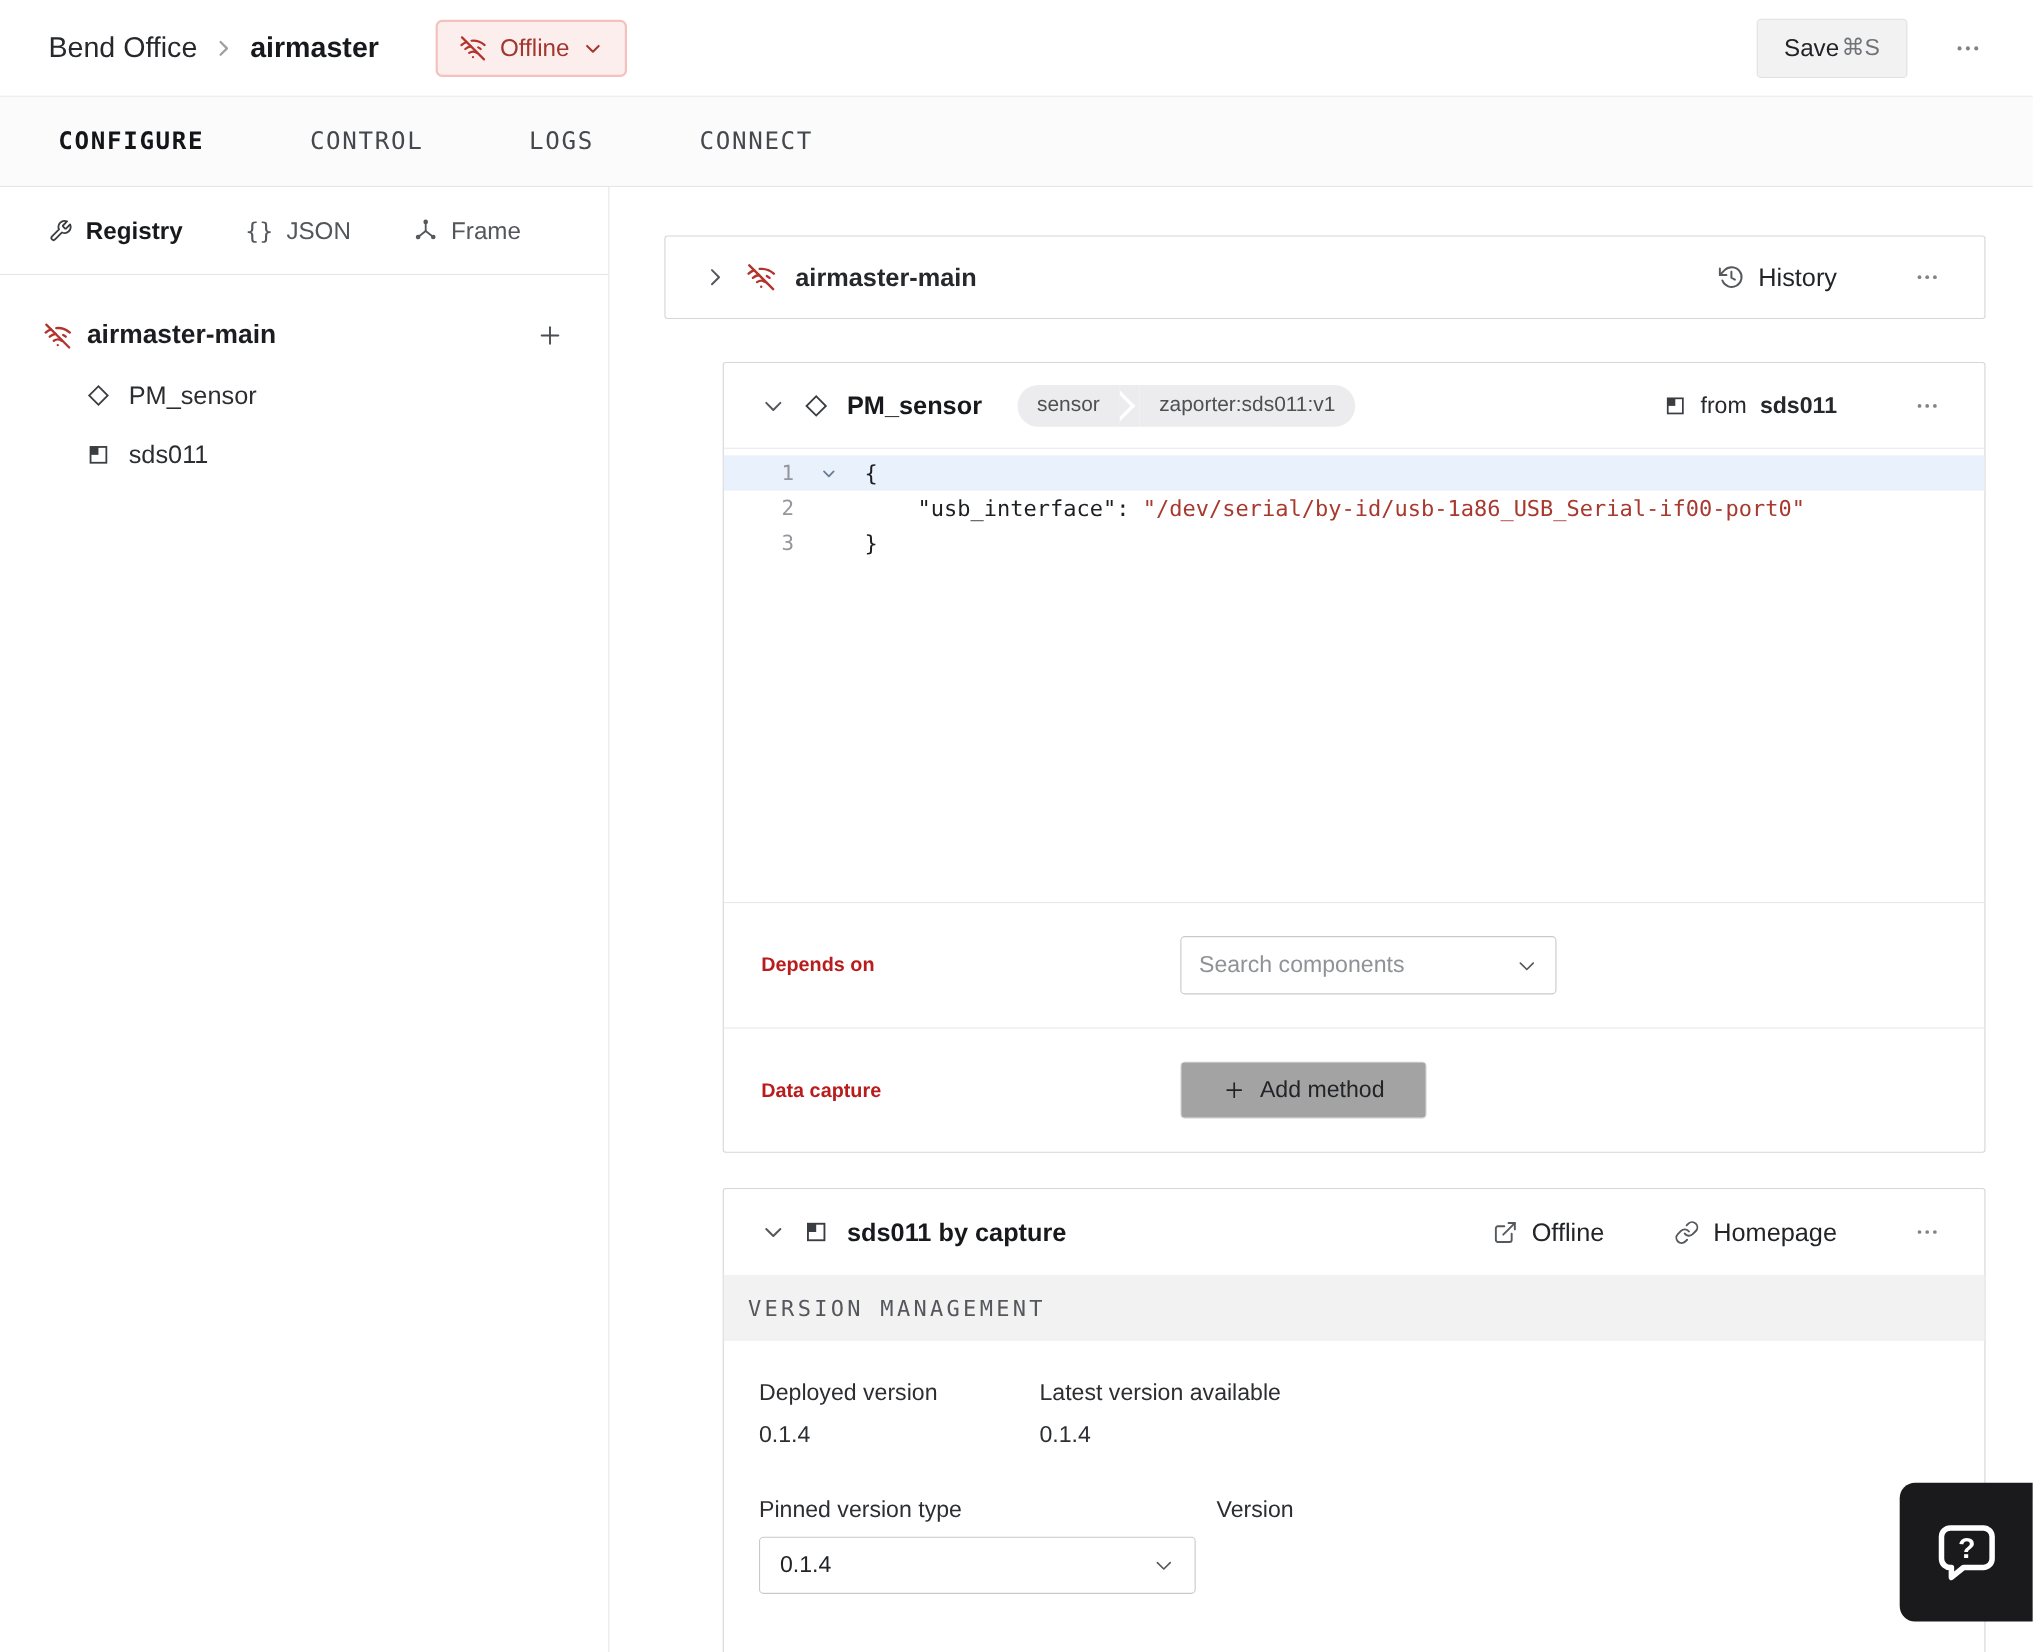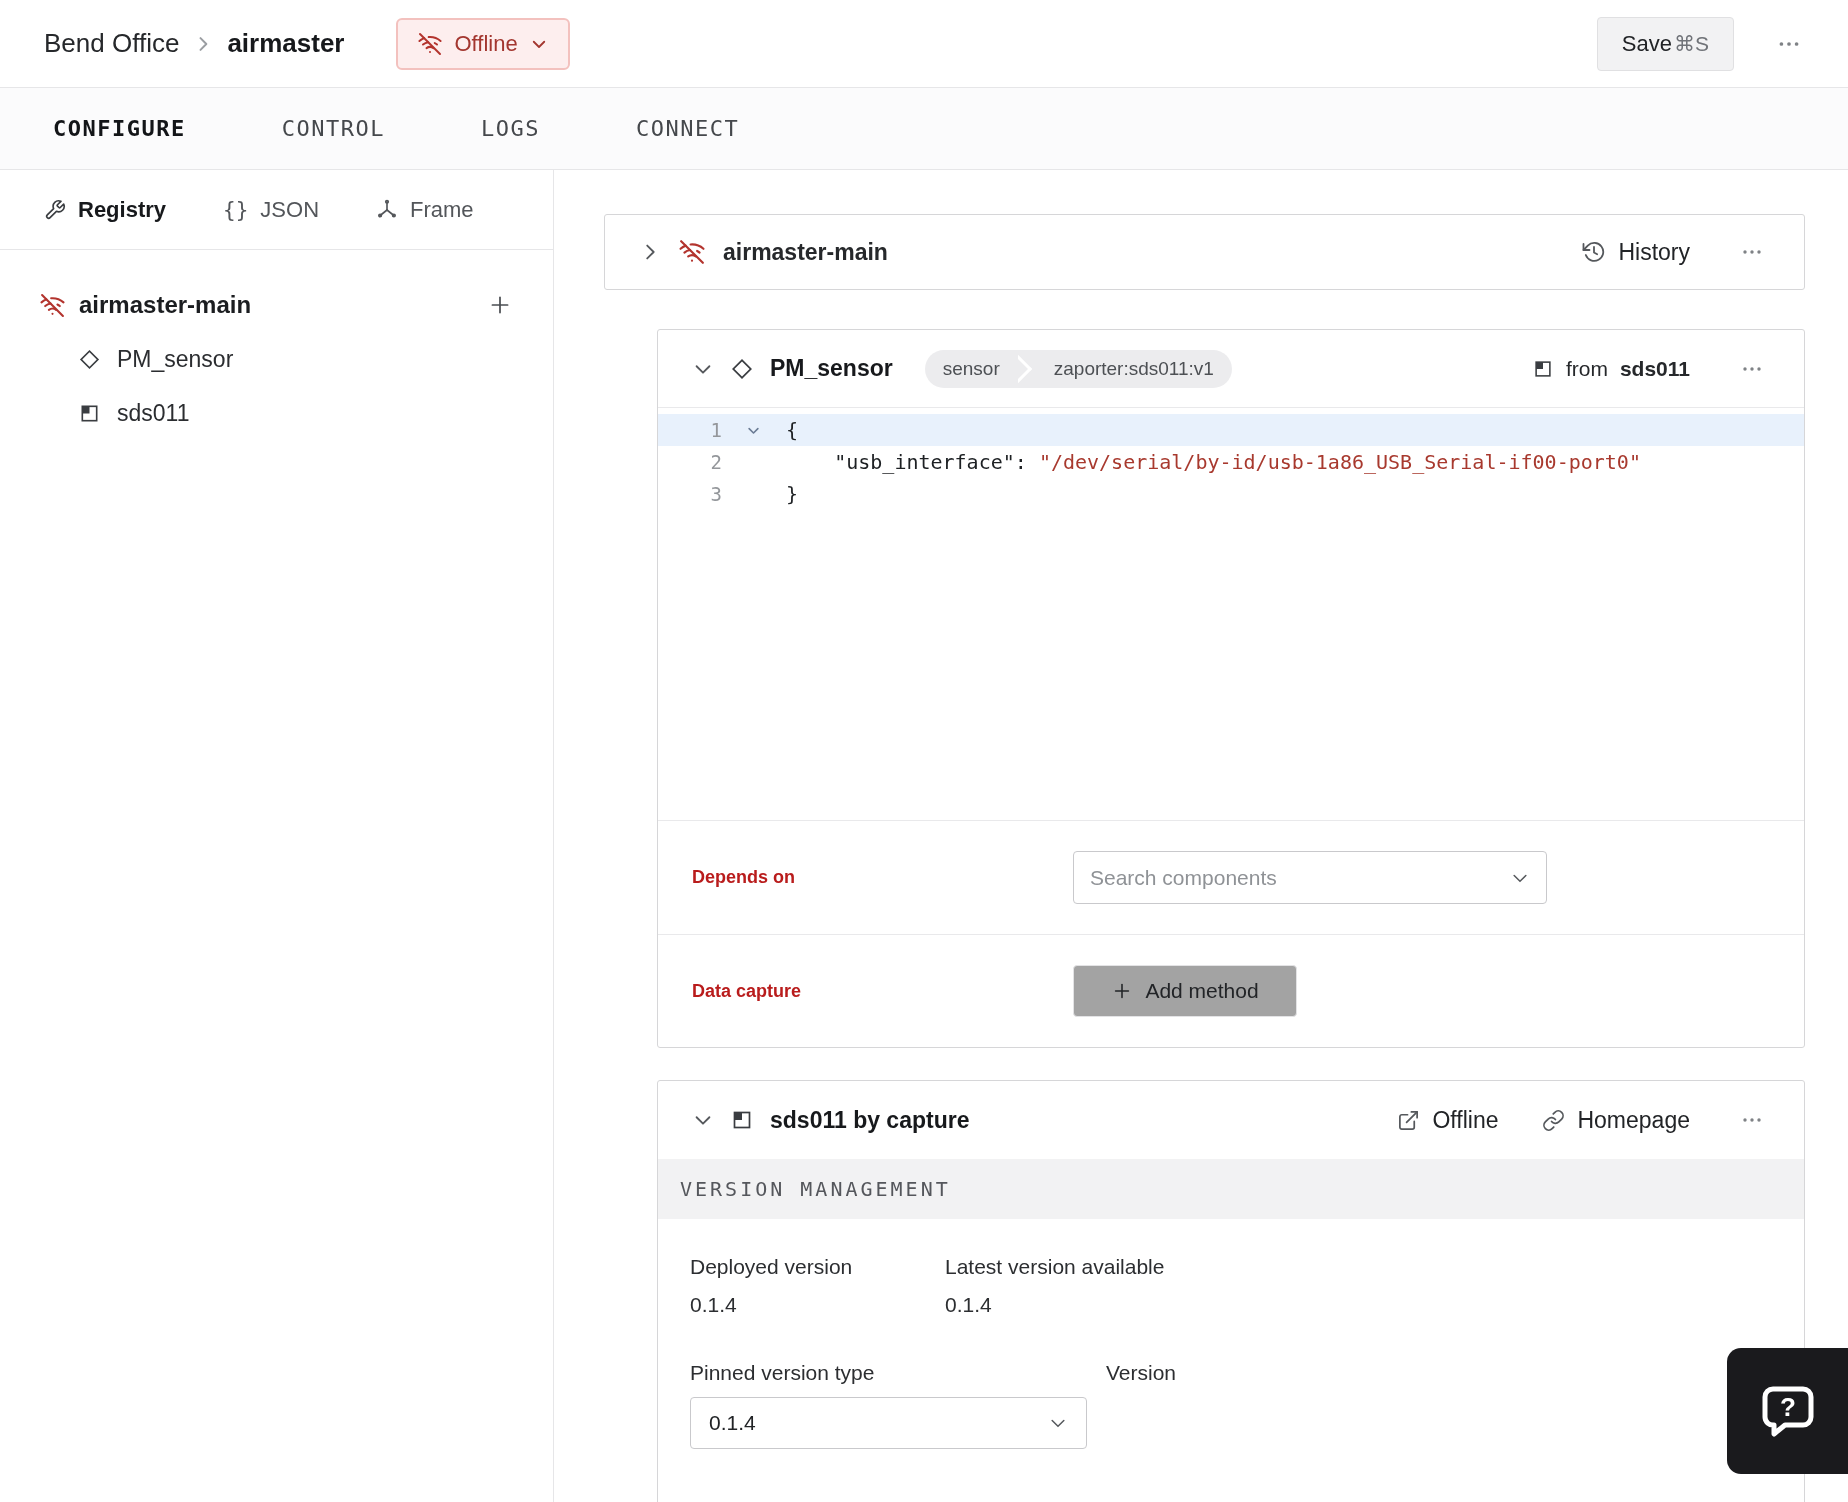--- a/index.html
+++ b/index.html
@@ -36,21 +36,21 @@
   .tree{padding:28px 0}
   .tree-root{width:100%;height:54px;display:flex;align-items:center;gap:14px;padding:0 40px;font-size:24px;font-weight:700;color:#1b1d20}
   .tree-plus{margin-left:auto;color:#4a4d51}
   .tree-item{width:100%;height:54px;display:flex;align-items:center;gap:16px;padding:0 40px 0 78px;font-size:23px;color:#2b2d30}
   .main{flex:1;overflow:hidden}
 
   
   .card{border:1px solid #d6d6d8;border-radius:3px;background:#fff}
   .machine-card{margin:44px 43px 0 50px;height:76px;display:flex;align-items:center;gap:18px;padding:0 34px}
   .machine-title{font-size:23px;font-weight:700}
-  .right-group{margin-left:auto;display:flex;align-items:center;gap:44px}
+  .right-group{margin-left:auto;display:flex;align-items:center;gap:64px}
   .icon-label{display:flex;align-items:center;gap:12px;font-size:23px;color:#222427}
 
   .comp-card{margin:39px 43px 0 103px}
   .card-head{height:78px;display:flex;align-items:center;gap:16px;padding:0 34px;border-bottom:1px solid #e9e9eb}
   .card-title{font-size:23px;font-weight:700;color:#17191c}
   .from-label{font-size:21px;color:#26282b}
   .from-mod{font-weight:700}
 
   
   .badge-group{display:flex;align-items:center;height:38px;margin-left:16px}
@@ -65,21 +65,21 @@
   .code-line{display:flex;height:32px;line-height:32px;font-family:"DejaVu Sans Mono",monospace;font-size:20px;white-space:pre}
   .code-line.hl{background:#e8f1fc}
   .ln{width:64px;text-align:right;color:#94979b;font-size:19px;flex:none}
   .fold{width:64px;flex:none;display:flex;align-items:center;padding-left:24px}
   .tok{color:#1d2023}
   .tok-str{color:#a8392e}
 
   
   .field-row{display:flex;align-items:center;padding:30px 34px;border-top:1px solid #e9e9eb}
   .field-label{width:381px;font-size:18px;font-weight:700;color:#b91c1c;flex:none}
-  .combo{width:474px;height:53px;border:1px solid #c9c9cc;border-radius:4px;display:flex;align-items:center;padding:0 16px;gap:20px;background:#fff}
+  .combo{width:342px;height:53px;border:1px solid #c9c9cc;border-radius:4px;display:flex;align-items:center;padding:0 16px;gap:20px;background:#fff}
   .combo-input{flex:1;min-width:0;border:none;outline:none;font-size:21px;font-family:inherit;color:#26282b;background:transparent}
   .combo-input::placeholder{color:#8f9296}
   .add-btn{width:224px;height:52px;background:#a3a3a3;border:1px solid #e3e3e5;border-radius:4px;display:flex;align-items:center;justify-content:center;gap:12px;font-size:21px;color:#222427}
 
   
   .mod-card{margin:32px 43px 0 103px;padding-bottom:80px}
   .version-bar{height:60px;background:#f2f2f3;display:flex;align-items:center;padding:0 22px;font-family:"DejaVu Sans Mono",monospace;font-size:20px;letter-spacing:3px;color:#55575c}
   .mod-body{padding:36px 34px 0 32px}
   .vrow{display:flex;font-size:21px;color:#2c2e31}
   .vcol1{width:255px;flex:none}

